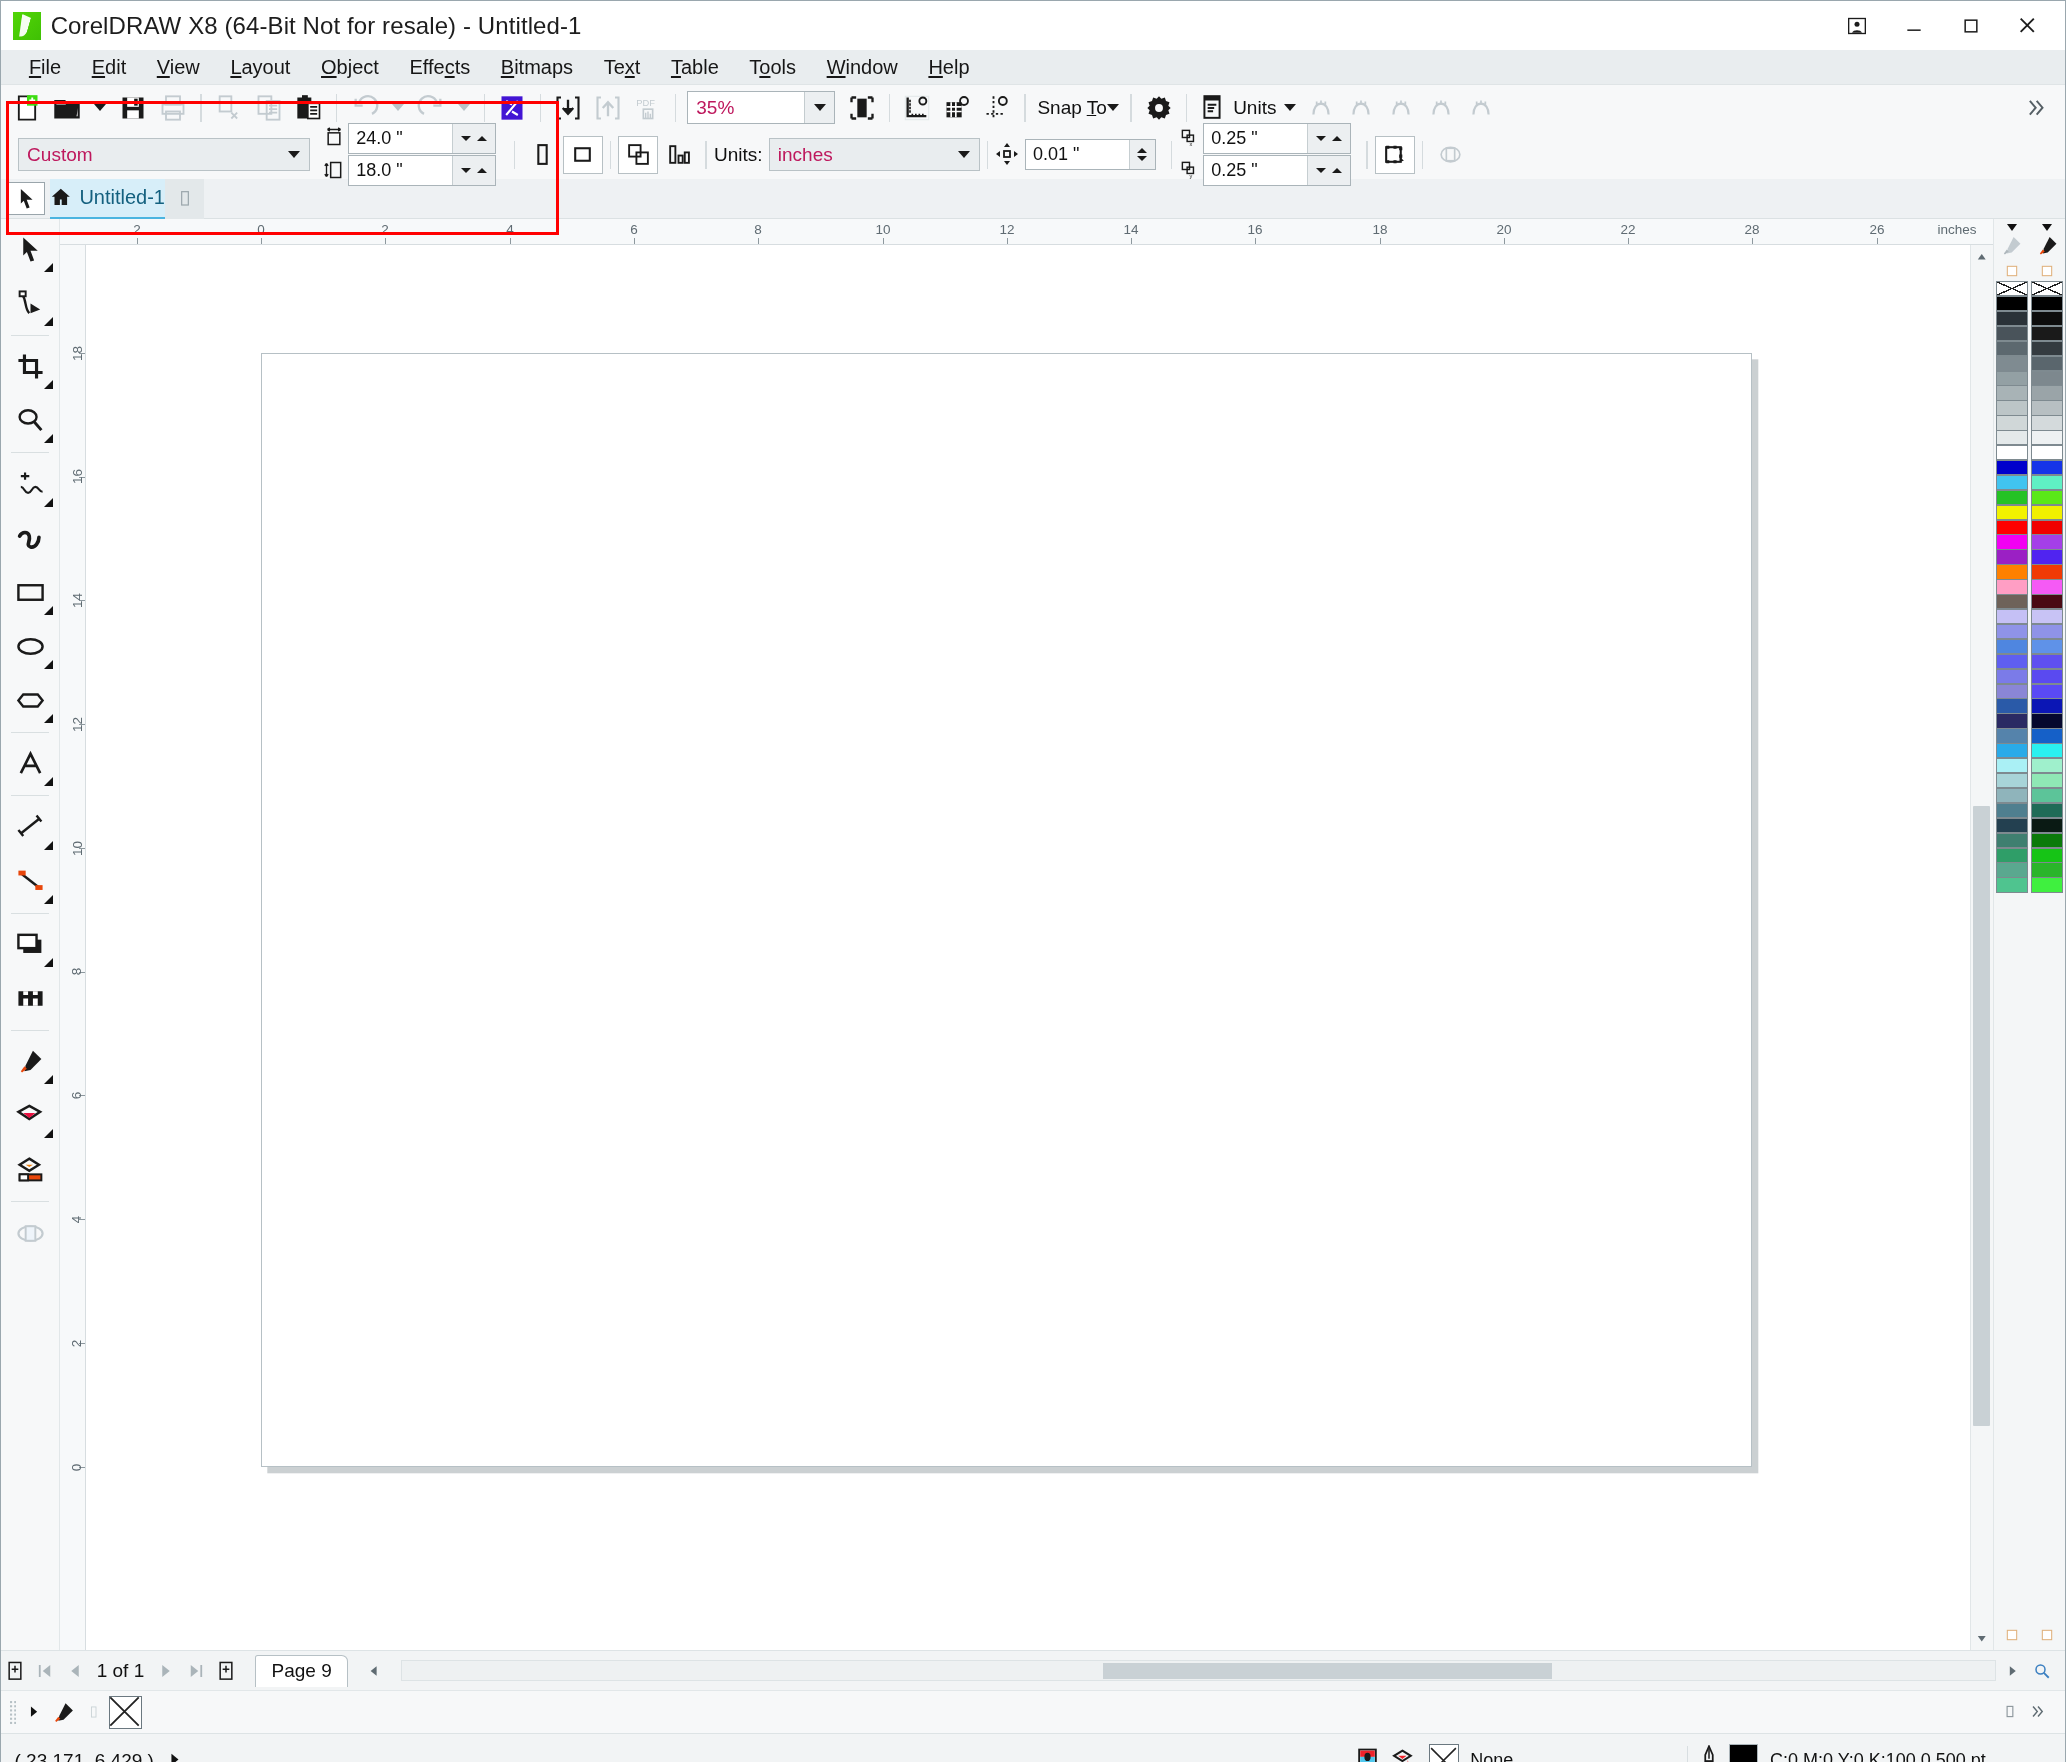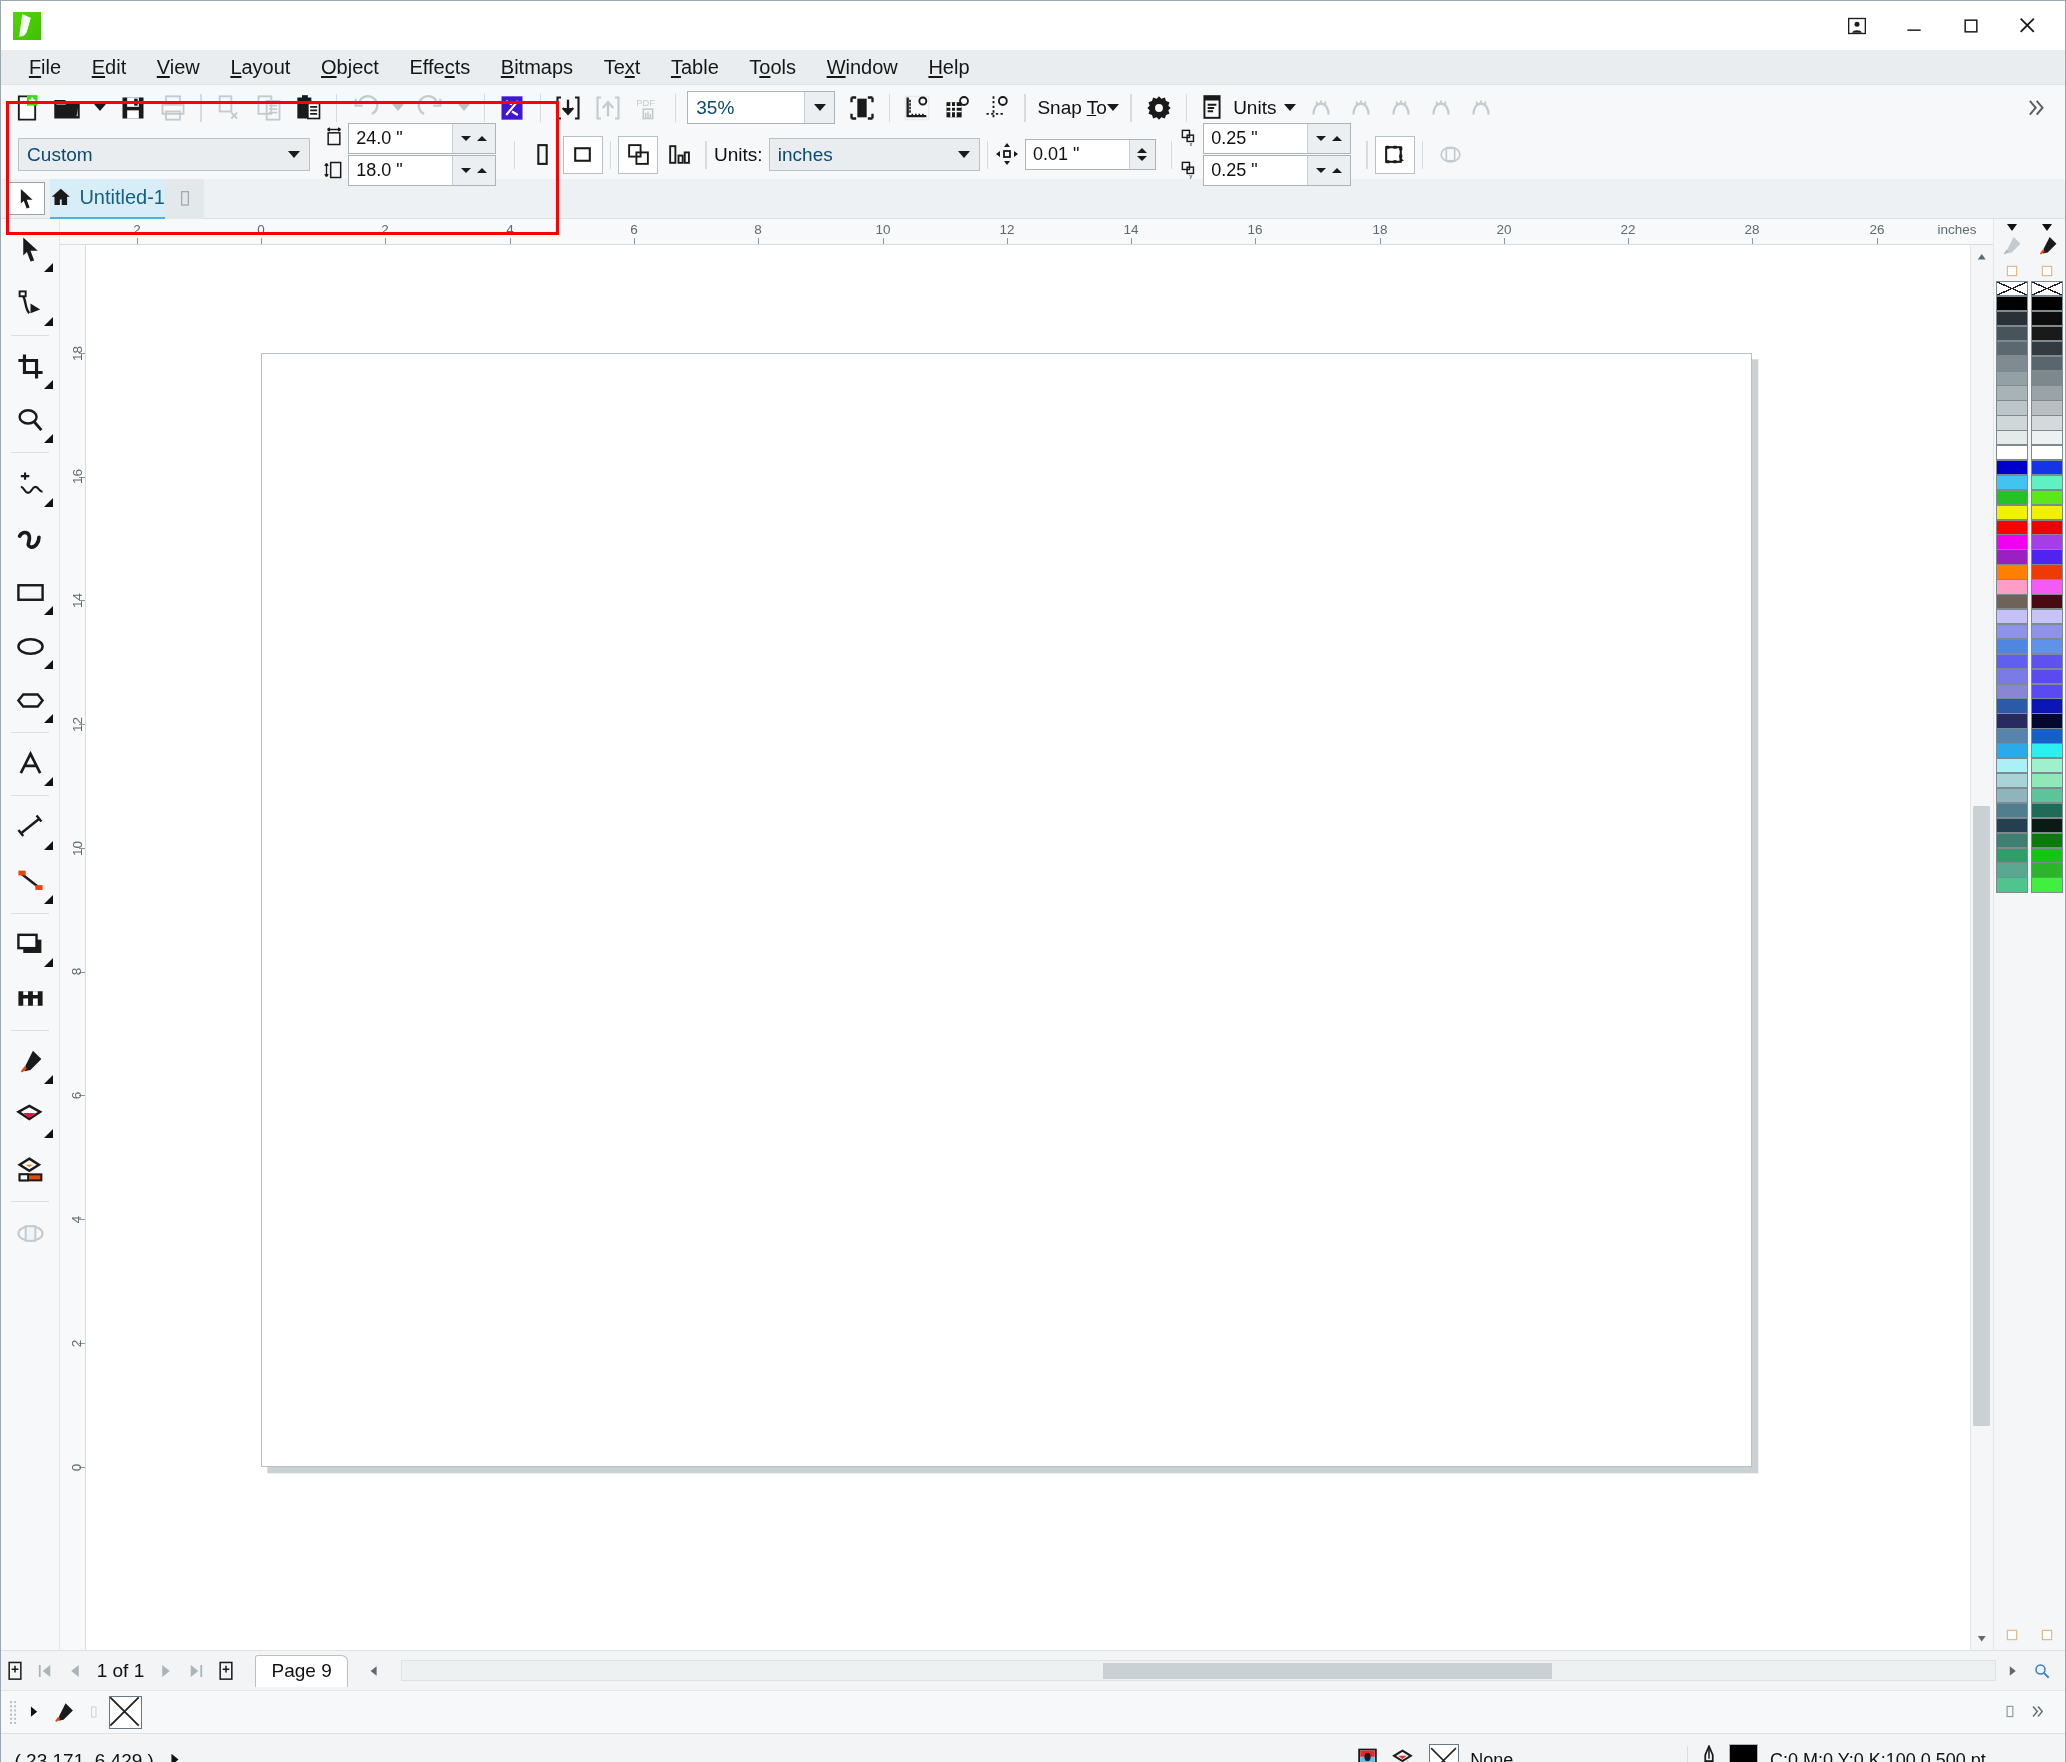--- a/index.html
+++ b/index.html
@@ -45,21 +45,21 @@
   .caret { width:0;height:0;border-left:6.3px solid transparent;border-right:6.3px solid transparent;
            border-top:7.2px solid #1a1a1a; }
   .caret.dim { border-top-color:#b9c2c7; }
   .tri-up { width:0;height:0;border-left:5px solid transparent;border-right:5px solid transparent;
             border-bottom:5.8px solid #1a1a1a; }
   .tri-dn { width:0;height:0;border-left:5px solid transparent;border-right:5px solid transparent;
             border-top:5.8px solid #1a1a1a; }
 
   
   .combo { height: 33px; border: 0.9px solid #aab4b9; background:#fff; display:flex; align-items:center; }
-  .combo .val { padding: 0 8px; font-size: 19px; color:#0c4a6e; white-space:nowrap; }
+  .combo .val { padding: 0 8px; font-size: 19px; color:#be185d; white-space:nowrap; }
   .combo .arrow { width: 30px; height:100%; background:#eceff1; border-left:0.9px solid #c4cccf;
                   display:flex;align-items:center;justify-content:center; }
   .combo.flat { background:#e9edef; border:0.9px solid #b9c2c6; }
 
   
   .spin { height: 31px; border:0.9px solid #aab4b9; background:#fff; display:flex; align-items:center; }
   .spin .v { padding:0 7.2px; font-size:18px; color:#111; min-width: 103px; }
   .spin .sb { width:26px;height:100%;background:#eceff1;border-left:0.9px solid #c6ced1;
               display:flex;flex-direction:column;align-items:center;justify-content:center;gap:2.7px;}
   .spin .sbrow { width:43px;height:100%;background:#eceff1;border-left:0.9px solid #c6ced1;
@@ -152,20 +152,21 @@
   .statustxt { font-size:18px; color:#111; white-space:nowrap; }
   .vdiv { width:0.9px;height:30px;background:#d8dee1; }
 </style>
 </head>
 <body>
 
 <div id="app">
 
   <div class="titlebar">
     <div class="logo"></div>
+    <div class="title-text">CorelDRAW X8 (64-Bit Not for resale) - Untitled-1</div>
     <div class="win-btns">
       <div class="wb">
         <svg width="20" height="20" viewBox="0 0 24 24">
             <rect x="2" y="3" width="20" height="18" fill="none" stroke="#1c1c1c" stroke-width="1.6"></rect>
             <circle cx="12" cy="10" r="3" fill="#1c1c1c"></circle>
             <path d="M6 20c1.5-4 10.5-4 12 0" fill="#1c1c1c"></path>
           </svg>
       </div>
       <div class="wb">
         <svg width="20" height="20" viewBox="0 0 24 24">

